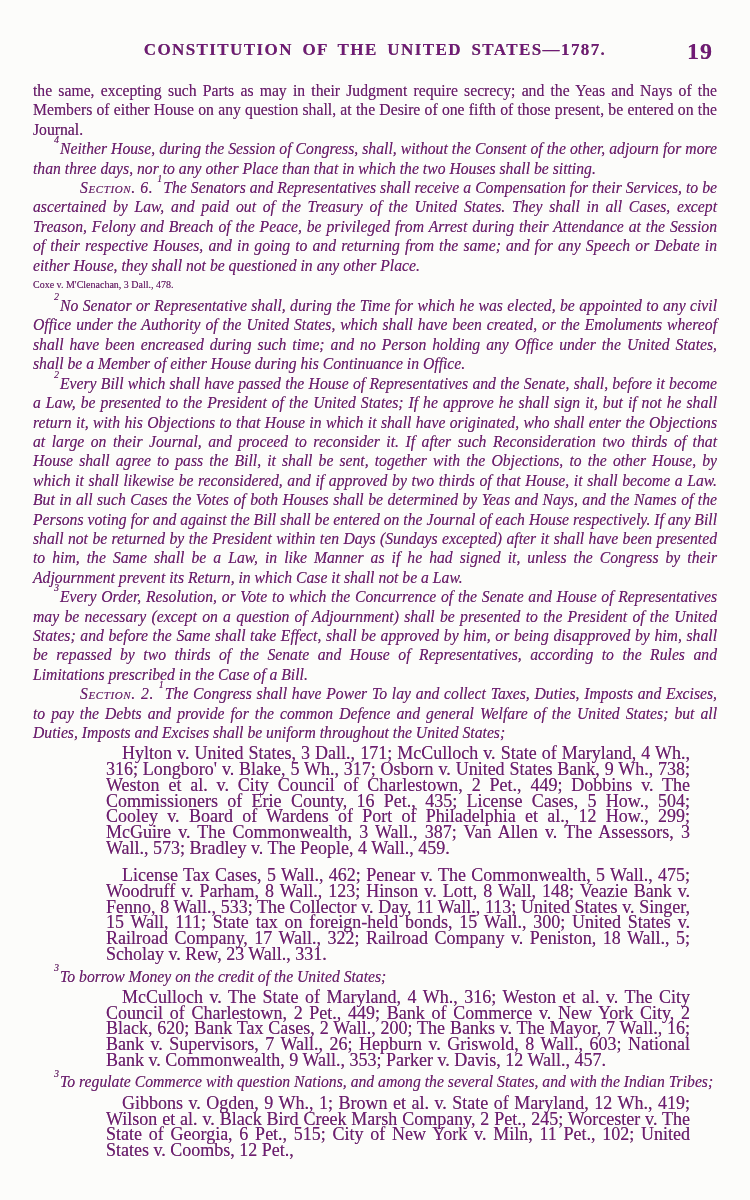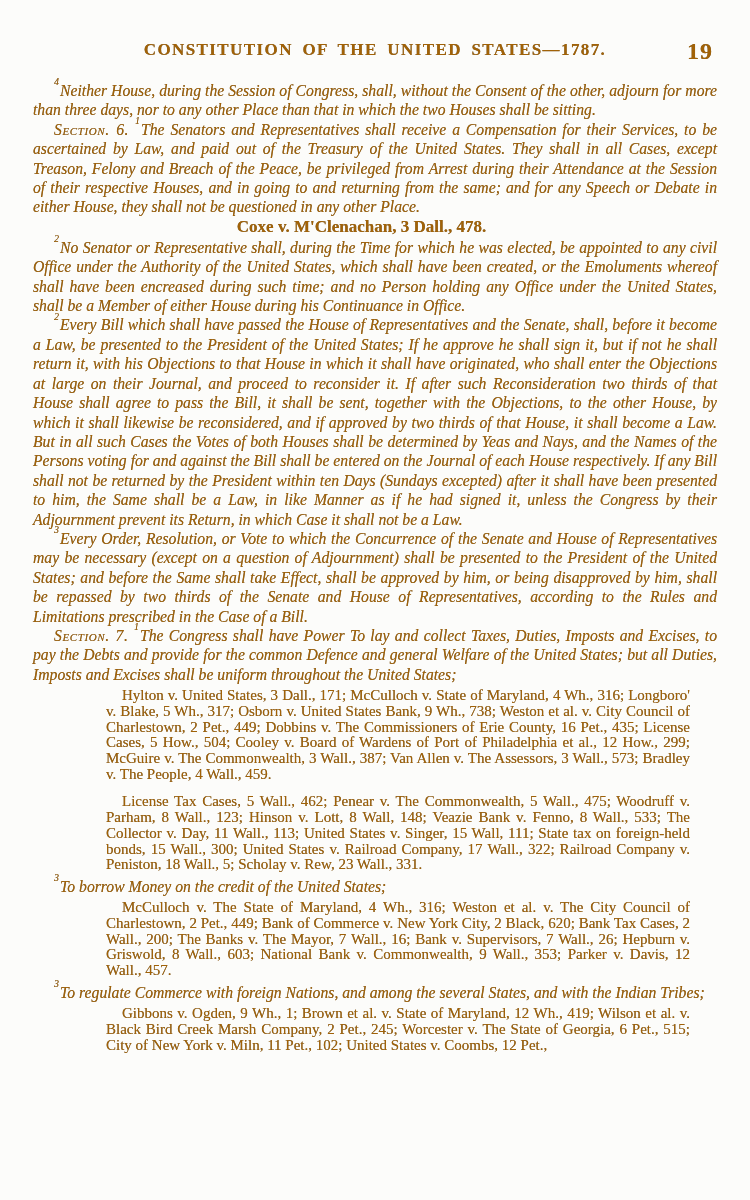--- a/index.html
+++ b/index.html
@@ -1,85 +1,85 @@
 <!DOCTYPE html>
 <html><head>
 <meta charset="utf-8">
 <style>
   html,body{margin:0;padding:0;background:#dcdcda;}
   .page{
     width:750px;height:1200px;box-sizing:border-box;
     margin:0 auto;position:relative;overflow:hidden;
-    background:#fcfcfa;color:#a16207;
+    background:#fcfcfa;color:#701a75;
     padding:40px 33px 0 33px;
     font-family:"Liberation Serif", serif;
     text-shadow:0 0 0.5px rgba(25,18,10,0.55);
   }
   .page-header{position:relative;margin-bottom:21px;}
   .page-title{
     text-align:center;font-size:17px;font-weight:700;
     letter-spacing:1.4px;word-spacing:4px;
   }
   .page-number{
     position:absolute;right:4px;top:-2px;
     font-size:24px;font-weight:700;letter-spacing:1px;
   }
   p.body-par{
     margin:0;font-size:15.7px;line-height:19.4px;
     text-align:justify;
   }
   p.indent{text-indent:21px;font-style:italic;}
-  .sc{font-variant:small-caps;letter-spacing:0.6px;}
+  .sc{font-variant:small-caps;letter-spacing:0.6px;margin-left:26px;}
   sup.clause-num{
     font-size:10px;line-height:0;position:relative;top:-4.5px;
     margin-right:1px;
   }
   .cite-right{
-    margin:2px 27px 3px 0;font-size:17px;line-height:16px;
-    text-align:center;
-    font-weight:bold;
+    margin:2px 27px 3px 0;font-size:10px;line-height:16px;
+    text-align:left;
   }
   .cites{
-    margin:4px 27px 4px 73px;font-size:15px;line-height:15.7px;
+    margin:4px 27px 4px 73px;font-size:18px;line-height:15.7px;
     text-align:justify;text-indent:16px;
   }
   .cites.follow{margin-top:12px;}
   .clause-gap{margin-top:10px;}
 </style>
 </head>
 <body>
 
 <div class="page">
 
   <div class="page-header">
     <div class="page-title">CONSTITUTION OF THE UNITED STATES—1787.</div>
     <div class="page-number">19</div>
   </div>
 
+  <p class="body-par"><span>the same, excepting such Parts as may in their Judgment require secrecy; and the Yeas and Nays of the Members of either House on any question shall, at the Desire of one fifth of those present, be entered on the Journal.</span></p>
 
   <p class="body-par indent"><sup class="clause-num">4</sup><span>Neither House, during the Session of Congress, shall, without the Consent of the other, adjourn for more than three days, nor to any other Place than that in which the two Houses shall be sitting.</span></p>
 
   <p class="body-par indent"><span class="sc">Section. 6.</span> <sup class="clause-num">1</sup><span>The Senators and Representatives shall receive a Compensation for their Services, to be ascertained by Law, and paid out of the Treasury of the United States. They shall in all Cases, except Treason, Felony and Breach of the Peace, be privileged from Arrest during their Attendance at the Session of their respective Houses, and in going to and returning from the same; and for any Speech or Debate in either House, they shall not be questioned in any other Place.</span></p>
 
   <div class="cite-right">Coxe v. M'Clenachan, 3 Dall., 478.</div>
 
   <p class="body-par indent"><sup class="clause-num">2</sup><span>No Senator or Representative shall, during the Time for which he was elected, be appointed to any civil Office under the Authority of the United States, which shall have been created, or the Emoluments whereof shall have been encreased during such time; and no Person holding any Office under the United States, shall be a Member of either House during his Continuance in Office.</span></p>
 
 
   <p class="body-par indent"><sup class="clause-num">2</sup><span>Every Bill which shall have passed the House of Representatives and the Senate, shall, before it become a Law, be presented to the President of the United States; If he approve he shall sign it, but if not he shall return it, with his Objections to that House in which it shall have originated, who shall enter the Objections at large on their Journal, and proceed to reconsider it. If after such Reconsideration two thirds of that House shall agree to pass the Bill, it shall be sent, together with the Objections, to the other House, by which it shall likewise be reconsidered, and if approved by two thirds of that House, it shall become a Law. But in all such Cases the Votes of both Houses shall be determined by Yeas and Nays, and the Names of the Persons voting for and against the Bill shall be entered on the Journal of each House respectively. If any Bill shall not be returned by the President within ten Days (Sundays excepted) after it shall have been presented to him, the Same shall be a Law, in like Manner as if he had signed it, unless the Congress by their Adjournment prevent its Return, in which Case it shall not be a Law.</span></p>
 
   <p class="body-par indent"><sup class="clause-num">3</sup><span>Every Order, Resolution, or Vote to which the Concurrence of the Senate and House of Representatives may be necessary (except on a question of Adjournment) shall be presented to the President of the United States; and before the Same shall take Effect, shall be approved by him, or being disapproved by him, shall be repassed by two thirds of the Senate and House of Representatives, according to the Rules and Limitations prescribed in the Case of a Bill.</span></p>
 
-  <p class="body-par indent"><span class="sc">Section. 7.</span> <sup class="clause-num">1</sup><span>The Congress shall have Power To lay and collect Taxes, Duties, Imposts and Excises, to pay the Debts and provide for the common Defence and general Welfare of the United States; but all Duties, Imposts and Excises shall be uniform throughout the United States;</span></p>
+  <p class="body-par indent"><span class="sc">Section. 2.</span> <sup class="clause-num">1</sup><span>The Congress shall have Power To lay and collect Taxes, Duties, Imposts and Excises, to pay the Debts and provide for the common Defence and general Welfare of the United States; but all Duties, Imposts and Excises shall be uniform throughout the United States;</span></p>
 
   <div class="cites">Hylton v. United States, 3 Dall., 171; McCulloch v. State of Maryland, 4 Wh., 316; Longboro' v. Blake, 5 Wh., 317; Osborn v. United States Bank, 9 Wh., 738; Weston et al. v. City Council of Charlestown, 2 Pet., 449; Dobbins v. The Commissioners of Erie County, 16 Pet., 435; License Cases, 5 How., 504; Cooley v. Board of Wardens of Port of Philadelphia et al., 12 How., 299; McGuire v. The Commonwealth, 3 Wall., 387; Van Allen v. The Assessors, 3 Wall., 573; Bradley v. The People, 4 Wall., 459.</div>
 
   <div class="cites follow">License Tax Cases, 5 Wall., 462; Penear v. The Commonwealth, 5 Wall., 475; Woodruff v. Parham, 8 Wall., 123; Hinson v. Lott, 8 Wall, 148; Veazie Bank v. Fenno, 8 Wall., 533; The Collector v. Day, 11 Wall., 113; United States v. Singer, 15 Wall, 111; State tax on foreign-held bonds, 15 Wall., 300; United States v. Railroad Company, 17 Wall., 322; Railroad Company v. Peniston, 18 Wall., 5; Scholay v. Rew, 23 Wall., 331.</div>
 
   <p class="body-par indent clause-gap"><sup class="clause-num">3</sup><span>To borrow Money on the credit of the United States;</span></p>
 
   <div class="cites">McCulloch v. The State of Maryland, 4 Wh., 316; Weston et al. v. The City Council of Charlestown, 2 Pet., 449; Bank of Commerce v. New York City, 2 Black, 620; Bank Tax Cases, 2 Wall., 200; The Banks v. The Mayor, 7 Wall., 16; Bank v. Supervisors, 7 Wall., 26; Hepburn v. Griswold, 8 Wall., 603; National Bank v. Commonwealth, 9 Wall., 353; Parker v. Davis, 12 Wall., 457.</div>
 
-  <p class="body-par indent clause-gap"><sup class="clause-num">3</sup><span>To regulate Commerce with foreign Nations, and among the several States, and with the Indian Tribes;</span></p>
+  <p class="body-par indent clause-gap"><sup class="clause-num">3</sup><span>To regulate Commerce with question Nations, and among the several States, and with the Indian Tribes;</span></p>
 
   <div class="cites">Gibbons v. Ogden, 9 Wh., 1; Brown et al. v. State of Maryland, 12 Wh., 419; Wilson et al. v. Black Bird Creek Marsh Company, 2 Pet., 245; Worcester v. The State of Georgia, 6 Pet., 515; City of New York v. Miln, 11 Pet., 102; United States v. Coombs, 12 Pet.,</div>
 
 </div>
 
 </body></html>

